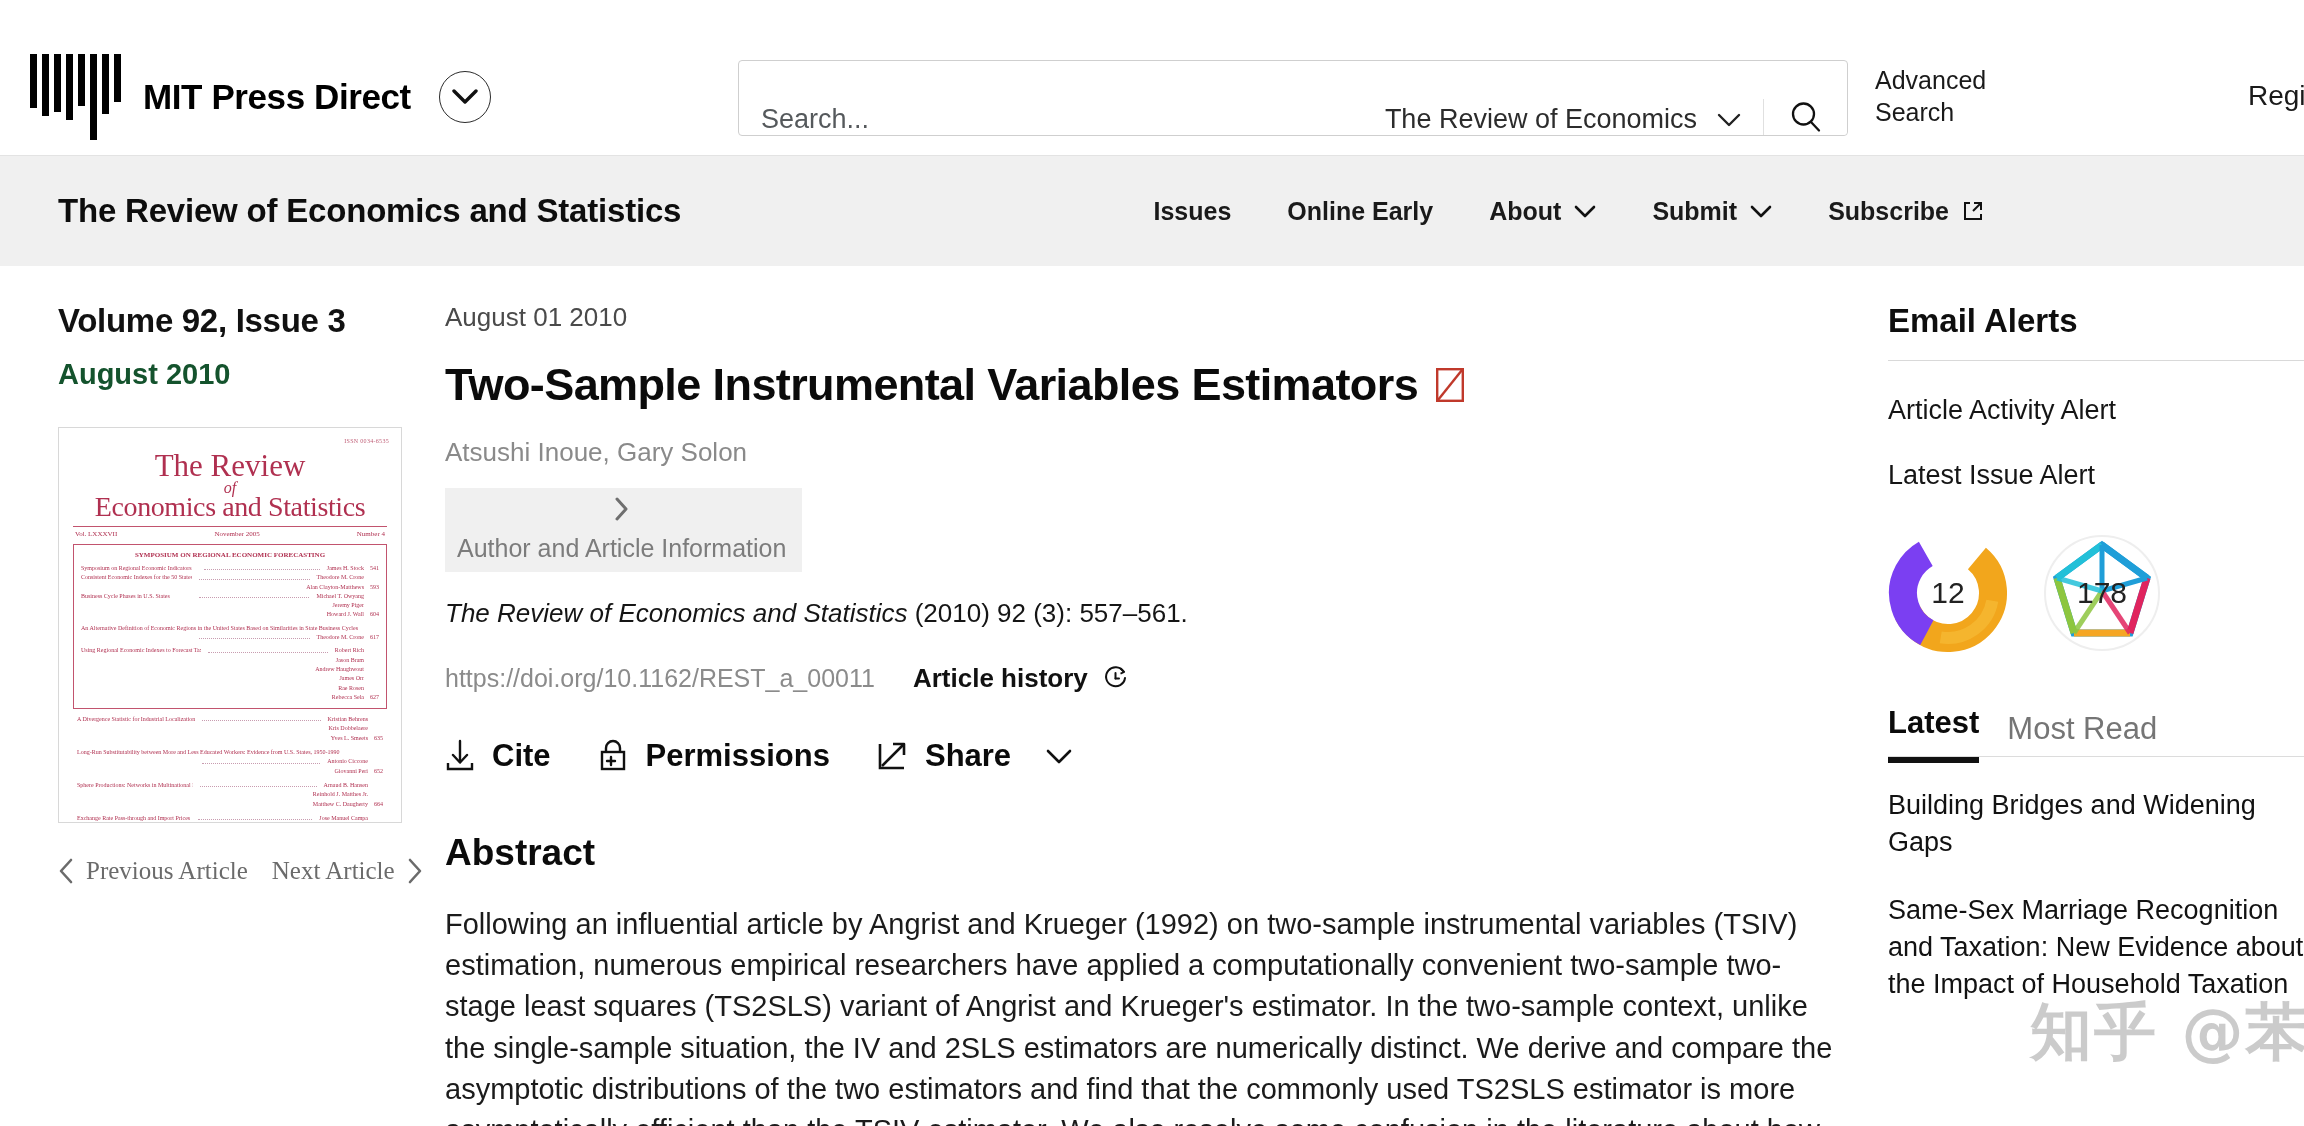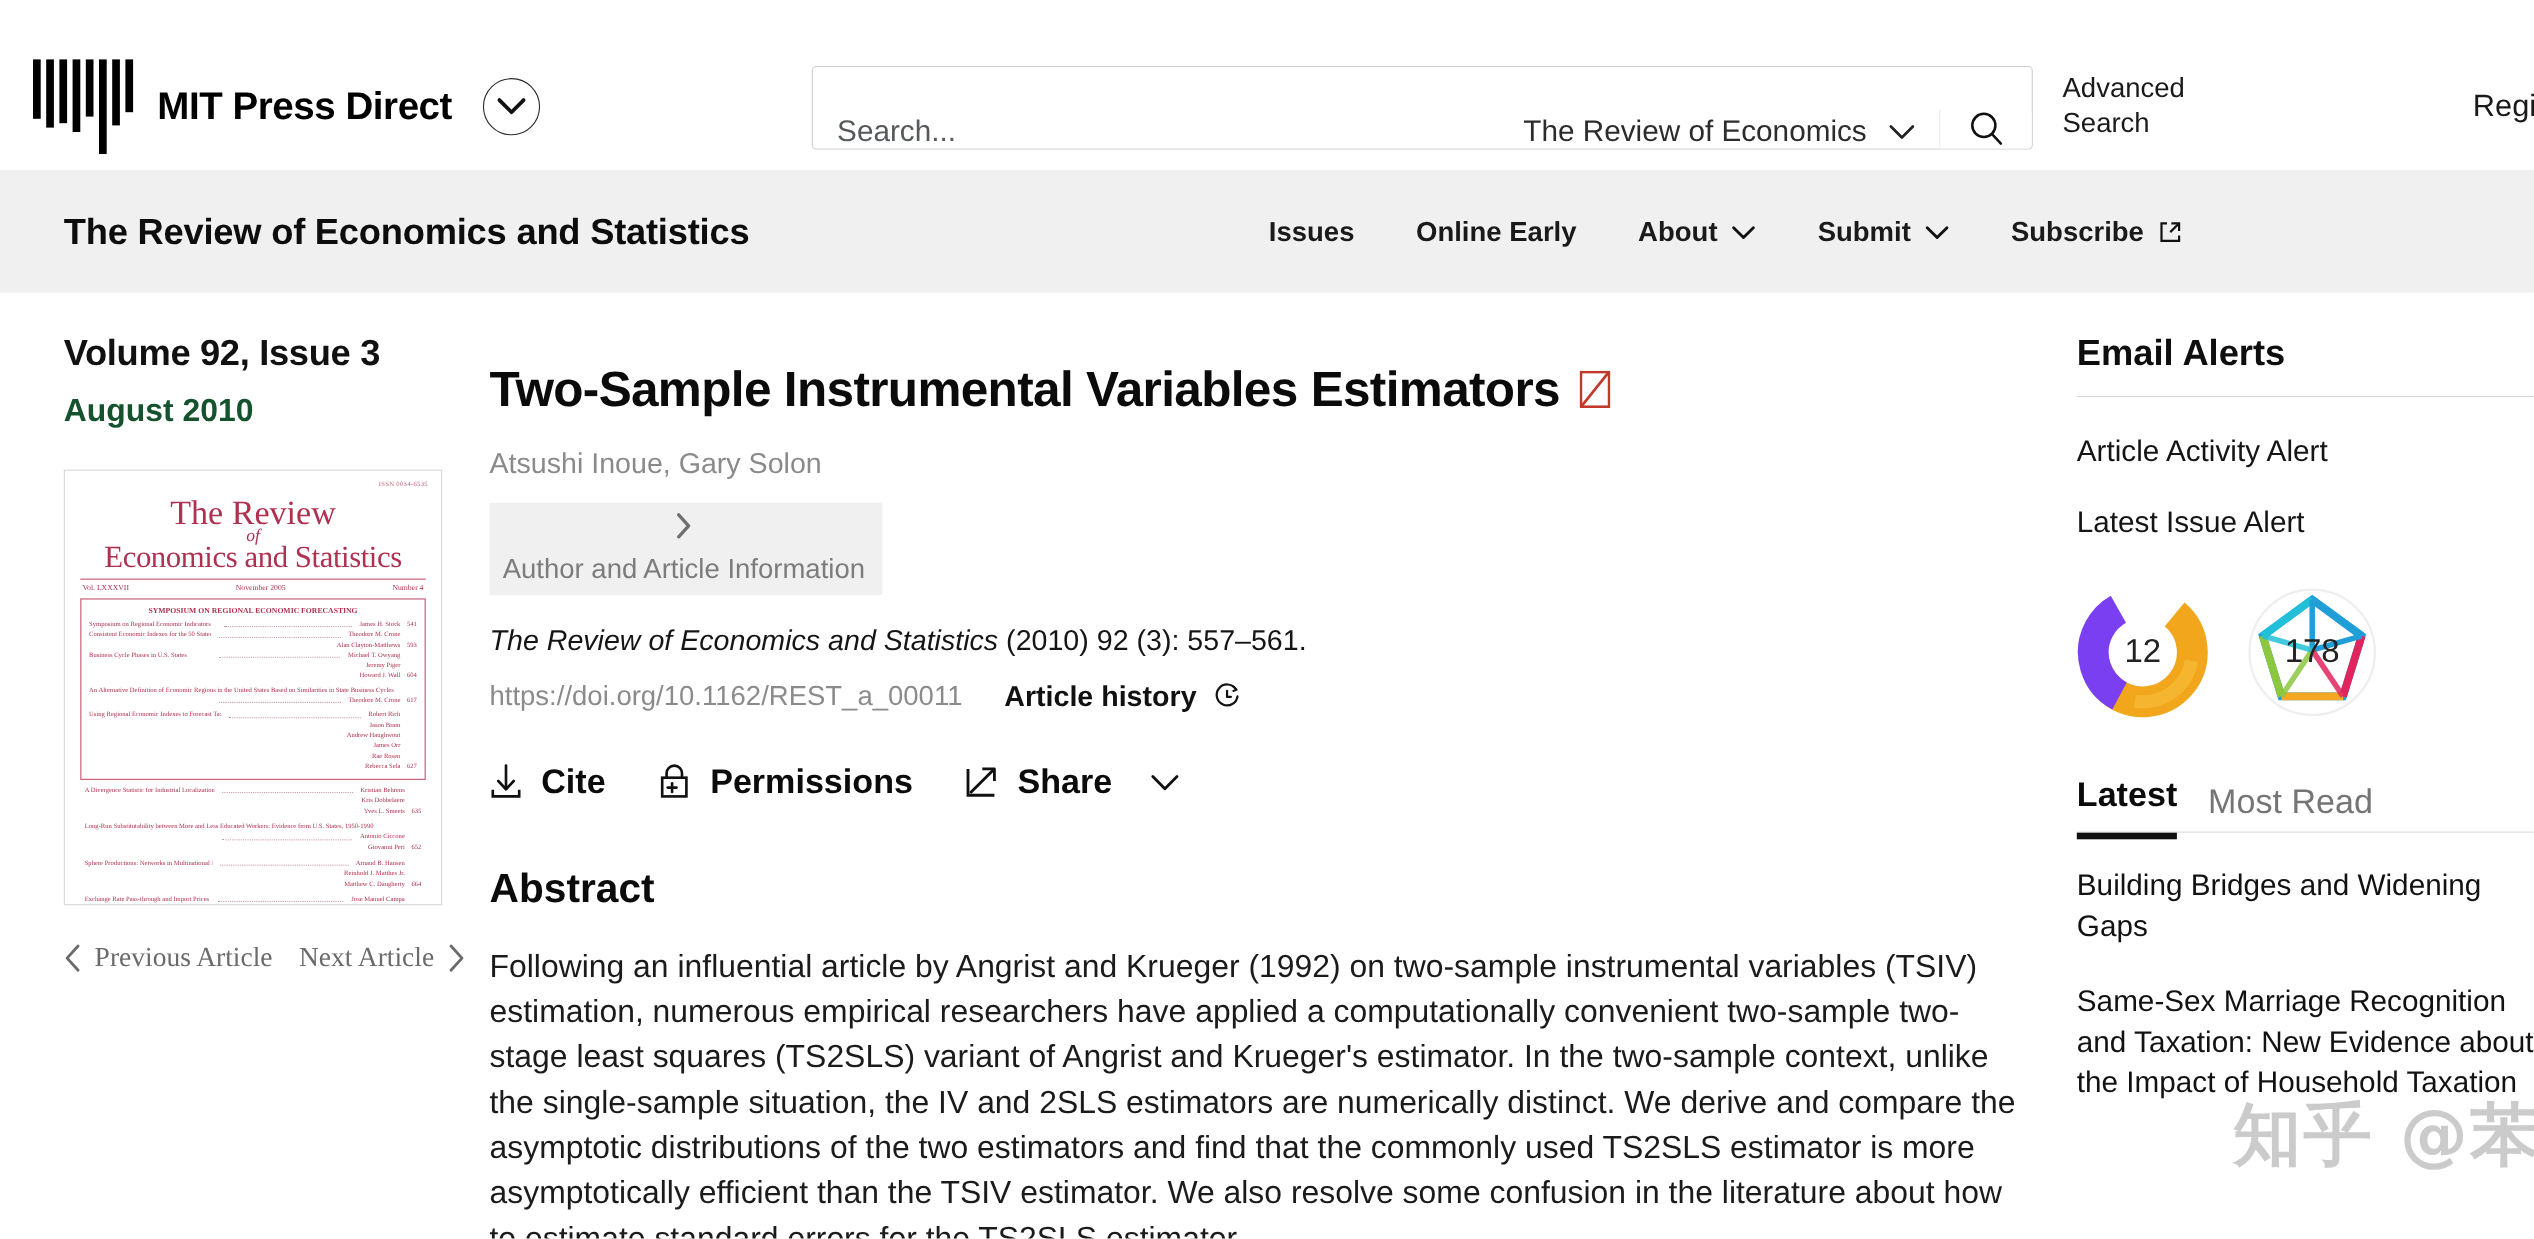--- a/index.html
+++ b/index.html
@@ -140,21 +140,21 @@
   }
   .free-icon { flex: none; }
   .authors { margin-top: 26px; font-size: 26px; color: #8a8a8a; }
   .aai {
     display: inline-flex; align-items: center; gap: 13px;
     margin-top: 20px; background: #f0f0f0; color: #7c7c7c;
     font-size: 25px; padding: 9px 16px 9px 12px; cursor: pointer; flex-direction: column;
   }
   .citation { margin-top: 26px; font-size: 26px; color: #151515; }
   .citation i { font-style: italic; }
-  .doi-row { margin-top: 20px; display: flex; align-items: center; gap: 38px; }
+  .doi-row { margin-top: 34px; display: flex; align-items: center; gap: 38px; }
   .doi { font-size: 25px; color: #8b8b8b; cursor: pointer; }
   .art-hist { font-size: 26px; font-weight: 700; color: #111; display: flex; align-items: center; gap: 14px; cursor: pointer; }
 
   .actions { margin-top: 44px; display: flex; align-items: center; gap: 46px; }
   .action { display: flex; align-items: center; gap: 17px; font-size: 31px; font-weight: 700; color: #0b0b0b; cursor: pointer; }
 
   .abs-head { margin-top: 58px; font-size: 37px; font-weight: 700; color: #0b0b0b; }
   .abs-body { margin-top: 30px; font-size: 29px; line-height: 1.42; color: #1b1b1b; max-width: 1400px; }
 
   
@@ -429,20 +429,21 @@
         <span>
           <b style="font-weight:400;">Next Article</b>
           <svg width="16" height="26" viewBox="0 0 16 26">
               <path d="M3 2 L13 13 L3 24" stroke="#6b6b6b" stroke-width="2.6" fill="none" stroke-linecap="round" stroke-linejoin="round"></path>
             </svg>
         </span>
       </div>
     </div>
 
     <div class="col-center">
+      <div class="pubdate">August 01 2010</div>
 
       <h1 class="art-title">
         <span>Two-Sample Instrumental Variables Estimators</span>
         <svg class="free-icon" width="28" height="34" viewBox="0 0 28 34">
           <rect x="1.2" y="1.2" width="25.6" height="31.6" stroke="#c0392b" stroke-width="2.4" fill="none"></rect>
           <line x1="2" y1="32" x2="26" y2="2" stroke="#c0392b" stroke-width="2.4"></line>
         </svg>
       </h1>
 
       <div class="authors">Atsushi Inoue, Gary Solon</div>

